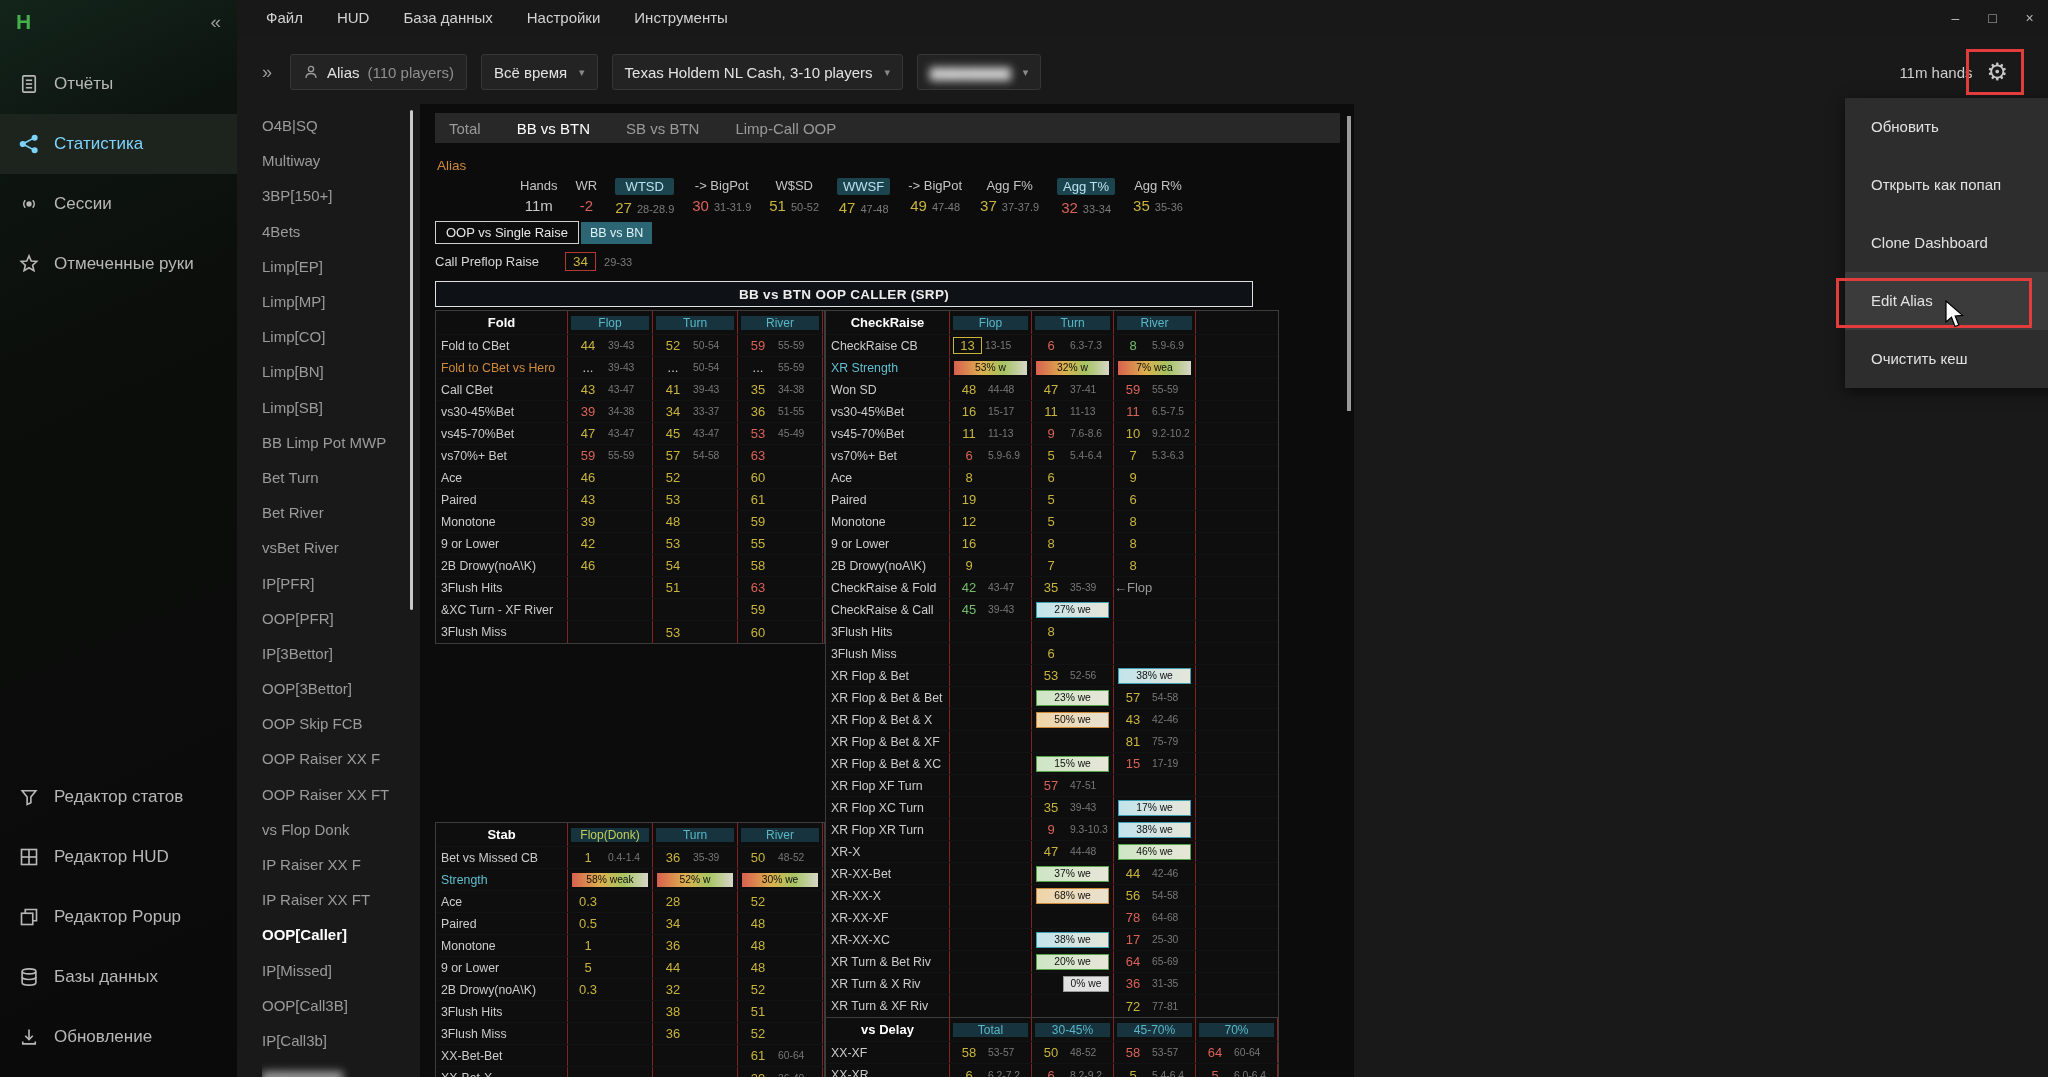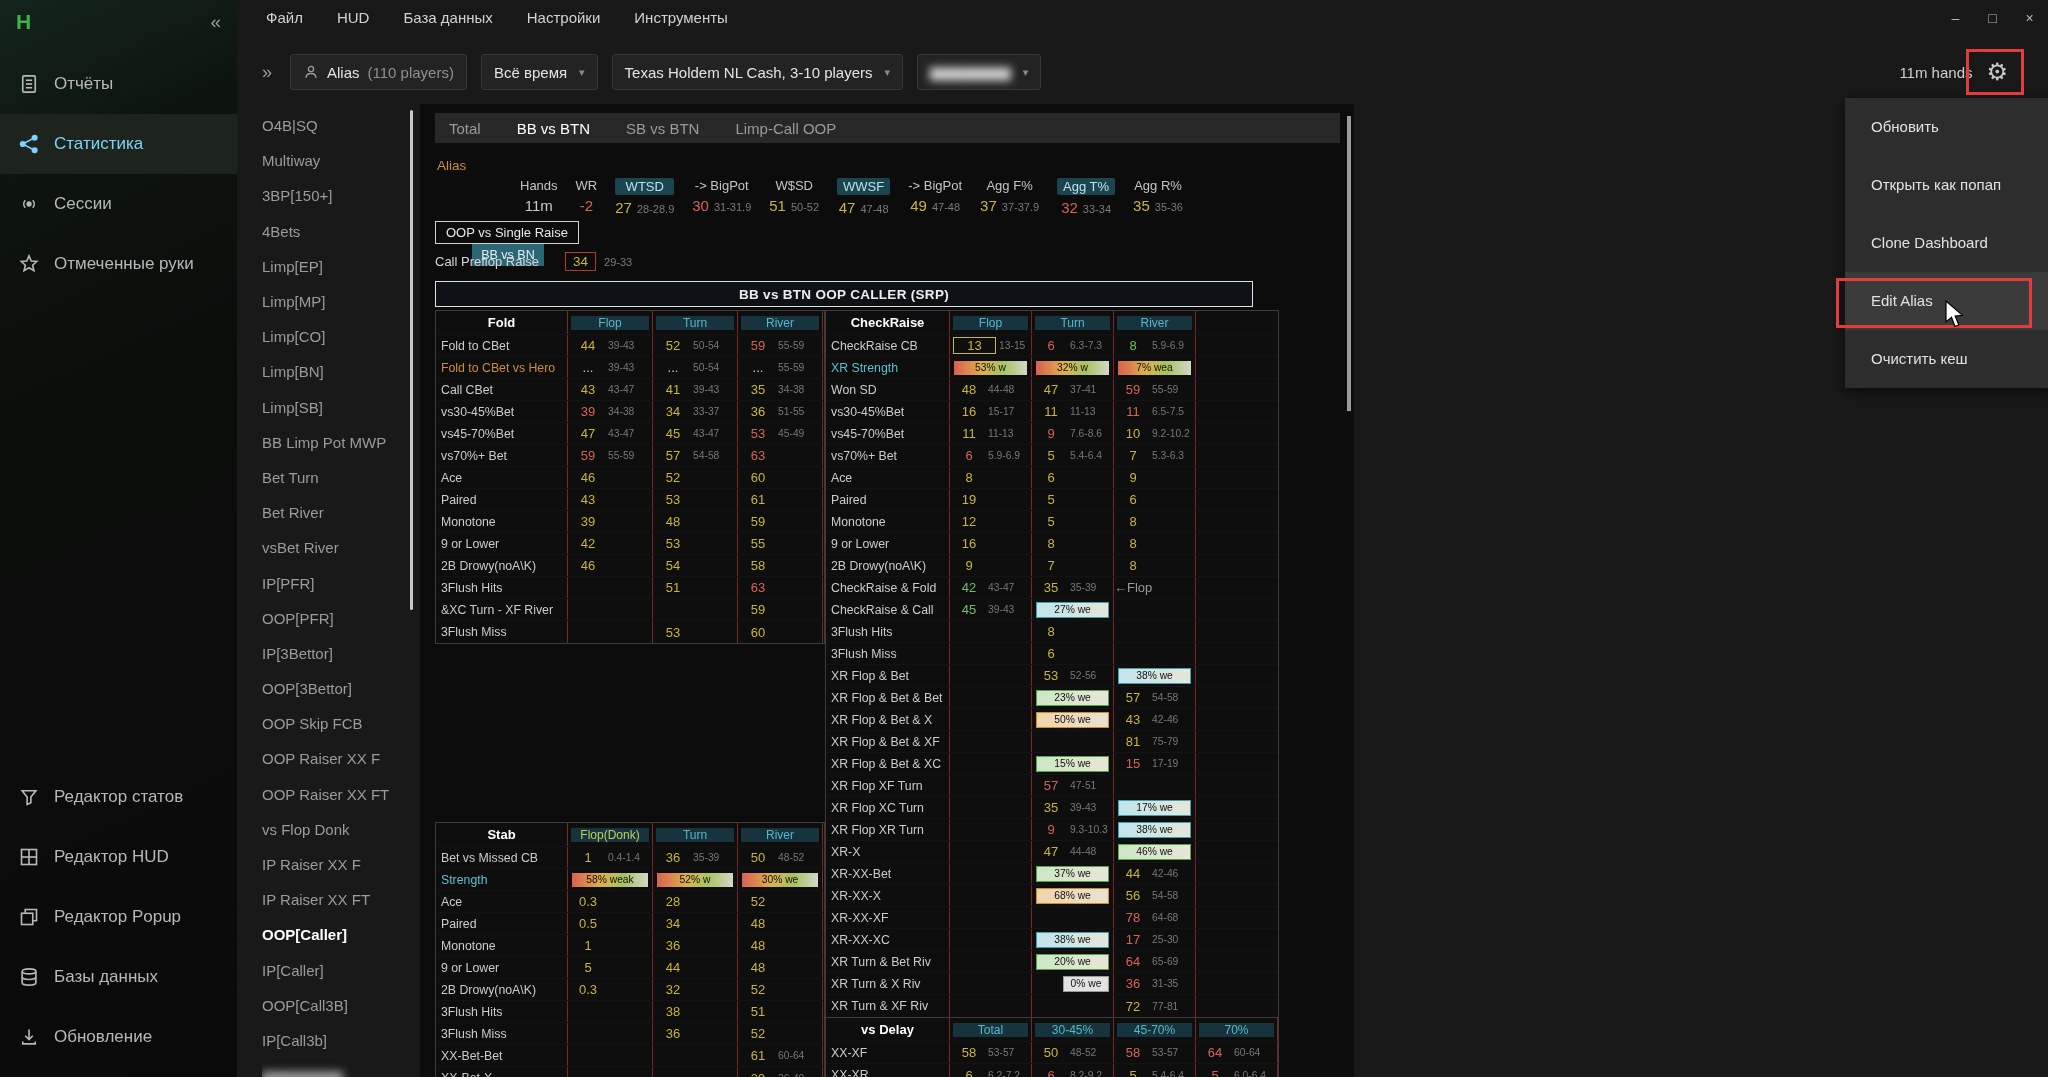--- a/index.html
+++ b/index.html
@@ -66,21 +66,21 @@
   .stats-header { position:absolute; left:436px; top:178px; display:flex; gap:18px; }
   .sh-group:first-child { margin-left:84px; }
   .sh-label { font-size:13px; color:#c4c4c4; text-align:center; white-space:nowrap; }
   .sh-label.boxed { background:#1c444f; color:#b8e2ee; padding:1px 6px; border-radius:2px; }
   .sh-vrow { display:flex; align-items:baseline; justify-content:center; margin-top:4px; gap:5px; }
   .sh-val { font-size:15px; }
   .sh-range { font-size:11px; color:#7b7b7b; white-space:nowrap; }
   .y { color:#c9b53c; } .r { color:#d96257; } .g { color:#74bd6c; } .w { color:#c8c8c8; }
   .dim { color:#999999; font-size:11.5px; }
 
-  .preflop-row1 { position:absolute; left:435px; top:221px; display:flex; align-items:center;flex-direction:column; }
+  .preflop-row1 { position:absolute; left:435px; top:221px; display:flex; align-items:center; }
   .pf-box { border:1px solid #cfcfcf; padding:3px 10px; color:#e8e8e8; font-size:13px; }
   .pf-tab { background:#2c6574; color:#dff2f6; padding:4px 9px; font-size:12.5px; margin-left:2px; }
   .preflop-row2 { position:absolute; left:435px; top:252px; display:flex; align-items:center; }
   .pf-label { width:130px; color:#d6d6d6; font-size:13px; }
   .pf-val { color:#c9b53c; border:1px solid #b03a2e; padding:0 7px; font-size:13.5px; line-height:17px; }
   .pf-range { color:#7b7b7b; font-size:11px; margin-left:8px; }
 
   
   .big-table { position:absolute; left:435px; top:281px; }
   .bt-title { width:818px; height:26px; border:1px solid #e0e0e0; background:#0e1216;
@@ -103,21 +103,21 @@
   .t-label { display:flex; align-items:center; padding-left:5px; font-size:12.3px; color:#cccccc;
              white-space:nowrap; overflow:hidden; }
   .t-label.orange { color:#cf8a3b; }
   .t-label.teal { color:#5fc0d0; }
   .t-group { display:flex; align-items:center; overflow:hidden; }
   .col-h { flex:1; margin:2px 3px; background:#17333d; color:#58b7c8; font-size:12px;
            display:flex; align-items:center; justify-content:center; white-space:nowrap; }
   .col-h.donk { color:#c2cf56; }
   .t-val { width:40px; text-align:center; font-size:13px; flex-shrink:0; }
   .narrow .t-val { width:38px; }
-  .t-val.box-y { border:1px solid #c9b53c; line-height:15px; width:43px; margin:0 3px; }
+  .t-val.box-y { border:1px solid #c9b53c; line-height:15px; width:29px; margin:0 3px; }
   .t-range { font-size:10.3px; color:#787878; white-space:nowrap; overflow:hidden; }
   .pct { flex:1; margin:3px 4px; font-size:10.3px; line-height:14px; text-align:center; color:#101010;
          border:1px solid #888; background:#dcdcd4; white-space:nowrap; overflow:hidden; }
   .pct.teal   { border-color:#3e9fb2; background:linear-gradient(90deg,#c2e4eb 0%,#e6e6da 100%); }
   .pct.green  { border-color:#56a449; background:linear-gradient(90deg,#cde6c4 0%,#e8e6d8 100%); }
   .pct.orange { border-color:#cd8838; background:linear-gradient(90deg,#efd4a8 0%,#e8e2d0 100%); }
   .pct.gray   { border-color:#9a9a9a; background:#e2e2e2;margin-left:31px; }
   .bar { flex:1; margin:3px 4px; font-size:10.3px; line-height:14px; text-align:center; color:#101010;
          background:linear-gradient(90deg,#d8604f 0%,#ddb14e 38%,#a6c462 68%,#d6d6c8 100%);
          white-space:nowrap; overflow:hidden; }
@@ -302,21 +302,21 @@
       <div class="report-item">OOP[PFR]</div>
       <div class="report-item">IP[3Bettor]</div>
       <div class="report-item">OOP[3Bettor]</div>
       <div class="report-item">OOP Skip FCB</div>
       <div class="report-item">OOP Raiser XX F</div>
       <div class="report-item">OOP Raiser XX FT</div>
       <div class="report-item">vs Flop Donk</div>
       <div class="report-item">IP Raiser XX F</div>
       <div class="report-item">IP Raiser XX FT</div>
       <div class="report-item active">OOP[Caller]</div>
-      <div class="report-item">IP[Caller]</div>
+      <div class="report-item">IP[Missed]</div>
       <div class="report-item">OOP[Call3B]</div>
       <div class="report-item">IP[Call3b]</div>
       <div class="report-item censored">▆▆▆▆▆▆▆</div>
     </div>
   <div class="report-scrollbar"></div>
 
   <div class="tabs" id="tabs">
       <div class="tab">Total</div>
       <div class="tab active">BB vs BTN</div>
       <div class="tab">SB vs BTN</div>

